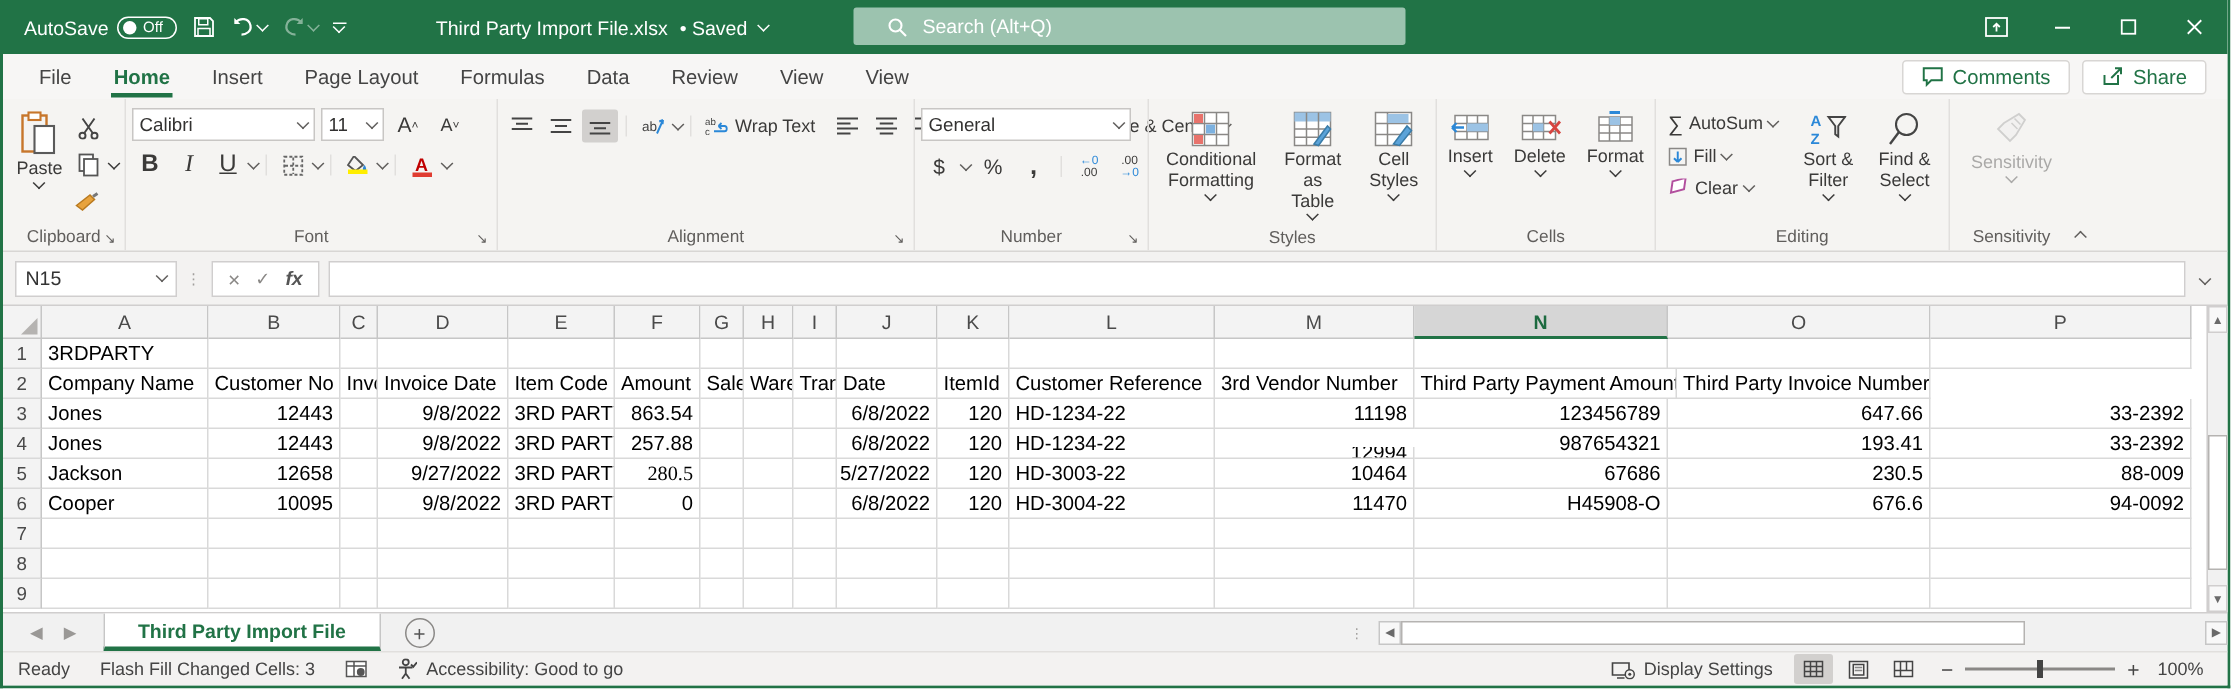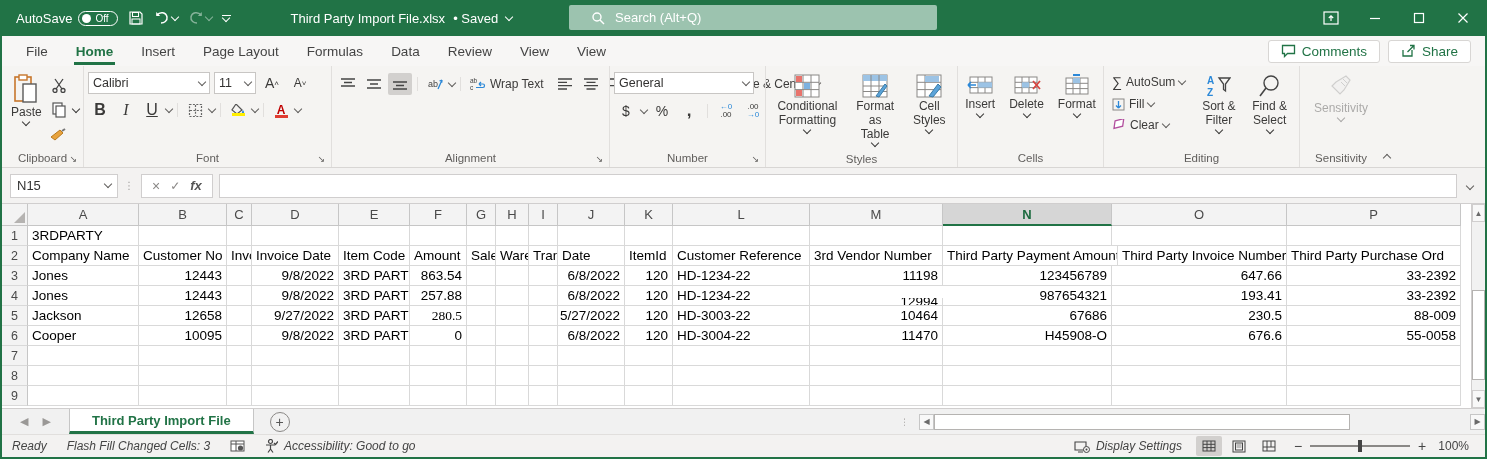--- a/index.html
+++ b/index.html
@@ -84,21 +84,21 @@
   .sheettab { background:#fff; height:100%; display:flex; align-items:center; padding:0 22px; color:#217346; font-weight:bold; border-right:1px solid #c6c6c6; border-left:1px solid #c6c6c6; border-bottom:3px solid #217346; }
   .addsheet { width:20px; height:20px; border:1px solid #8a8886; border-radius:50%; display:flex; align-items:center; justify-content:center; margin-left:16px; color:#555; font-size:14px; }
   .tabdots { margin-left:auto; color:#a19f9d; font-size:9px; line-height:4px; text-align:center; }
   .hscroll { display:flex; align-items:center; margin-left:10px; width:566px; height:20px; }
   .harrow { width:15px; height:16px; border:1px solid #c6c6c6; background:#f8f8f8; display:flex; align-items:center; justify-content:center; font-size:8px; color:#6a6a6a; }
   .hthumb { width:416px; height:16px; background:#fff; border:1px solid #b5b3b1; }
   .htrack { flex:1; height:16px; }
 
   
   .statusbar { height:23px; background:#f3f2f1; border-top:1px solid #e1dfdd; display:flex; align-items:center; font-size:12px; color:#444; flex:0 0 auto; }
-  .sitem { padding:0 10px; display:flex; align-items:center; gap:6px;font-style:italic; }
+  .sitem { padding:0 10px; display:flex; align-items:center; gap:6px; }
   .status-right { margin-left:auto; display:flex; align-items:center; gap:4px; padding-right:10px; }
   .viewbtn { width:26px; height:20px; display:flex; align-items:center; justify-content:center; border-radius:2px; }
   .viewbtn.sel { background:#d2d0ce; }
   .zoomline { display:flex; align-items:center; gap:8px; margin:0 8px; }
   .ztrack { width:100px; height:2px; background:#8a8886; position:relative; }
   .zthumb { position:absolute; left:48px; top:-5px; width:4px; height:12px; background:#444; }
   .greenline { height:3px; background:#217346; flex:0 0 auto; }
 
   svg { display:block; }
 </style>
@@ -642,21 +642,20 @@
             <div class="cell" style="width: 57px;">Amount</div>
             <div class="cell" style="width: 29px;">Sale</div>
             <div class="cell" style="width: 33px;">Ware</div>
             <div class="cell" style="width: 29px;">Tran</div>
             <div class="cell" style="width: 67px;">Date</div>
             <div class="cell" style="width: 48px;">ItemId</div>
             <div class="cell" style="width: 137px;">Customer Reference</div>
             <div class="cell" style="width: 133px;">3rd Vendor Number</div>
             <div class="cell" style="width: 175px;">Third Party Payment Amount</div>
             <div class="cell" style="width: 169px;">Third Party Invoice Number</div>
-            <div class="cell" style="width: 174px;">Third Party Purchase Ord</div>
           </div>
           <div class="grow">
             <div class="rowhdr">3</div>
             <div class="cell" style="width: 111px;">Jones</div>
             <div class="cell r" style="width: 88px;">12443</div>
             <div class="cell" style="width: 25px;"></div>
             <div class="cell r" style="width: 87px;">9/8/2022</div>
             <div class="cell" style="width: 71px;">3RD PARTY</div>
             <div class="cell r" style="width: 57px;">863.54</div>
             <div class="cell" style="width: 29px;"></div>
@@ -718,21 +717,21 @@
             <div class="cell r" style="width: 57px;">0</div>
             <div class="cell" style="width: 29px;"></div>
             <div class="cell" style="width: 33px;"></div>
             <div class="cell" style="width: 29px;"></div>
             <div class="cell r" style="width: 67px;">6/8/2022</div>
             <div class="cell r" style="width: 48px;">120</div>
             <div class="cell" style="width: 137px;">HD-3004-22</div>
             <div class="cell r" style="width: 133px;">11470</div>
             <div class="cell r" style="width: 169px;">H45908-O</div>
             <div class="cell r" style="width: 175px;">676.6</div>
-            <div class="cell r" style="width: 174px;">55-0058</div>
+            <div class="cell r" style="width: 174px;">94-0092</div>
           </div>
           <div class="grow">
             <div class="rowhdr">7</div>
             <div class="cell" style="width: 111px;"></div>
             <div class="cell" style="width: 88px;"></div>
             <div class="cell" style="width: 25px;"></div>
             <div class="cell" style="width: 87px;"></div>
             <div class="cell" style="width: 71px;"></div>
             <div class="cell" style="width: 57px;"></div>
             <div class="cell" style="width: 29px;"></div>

